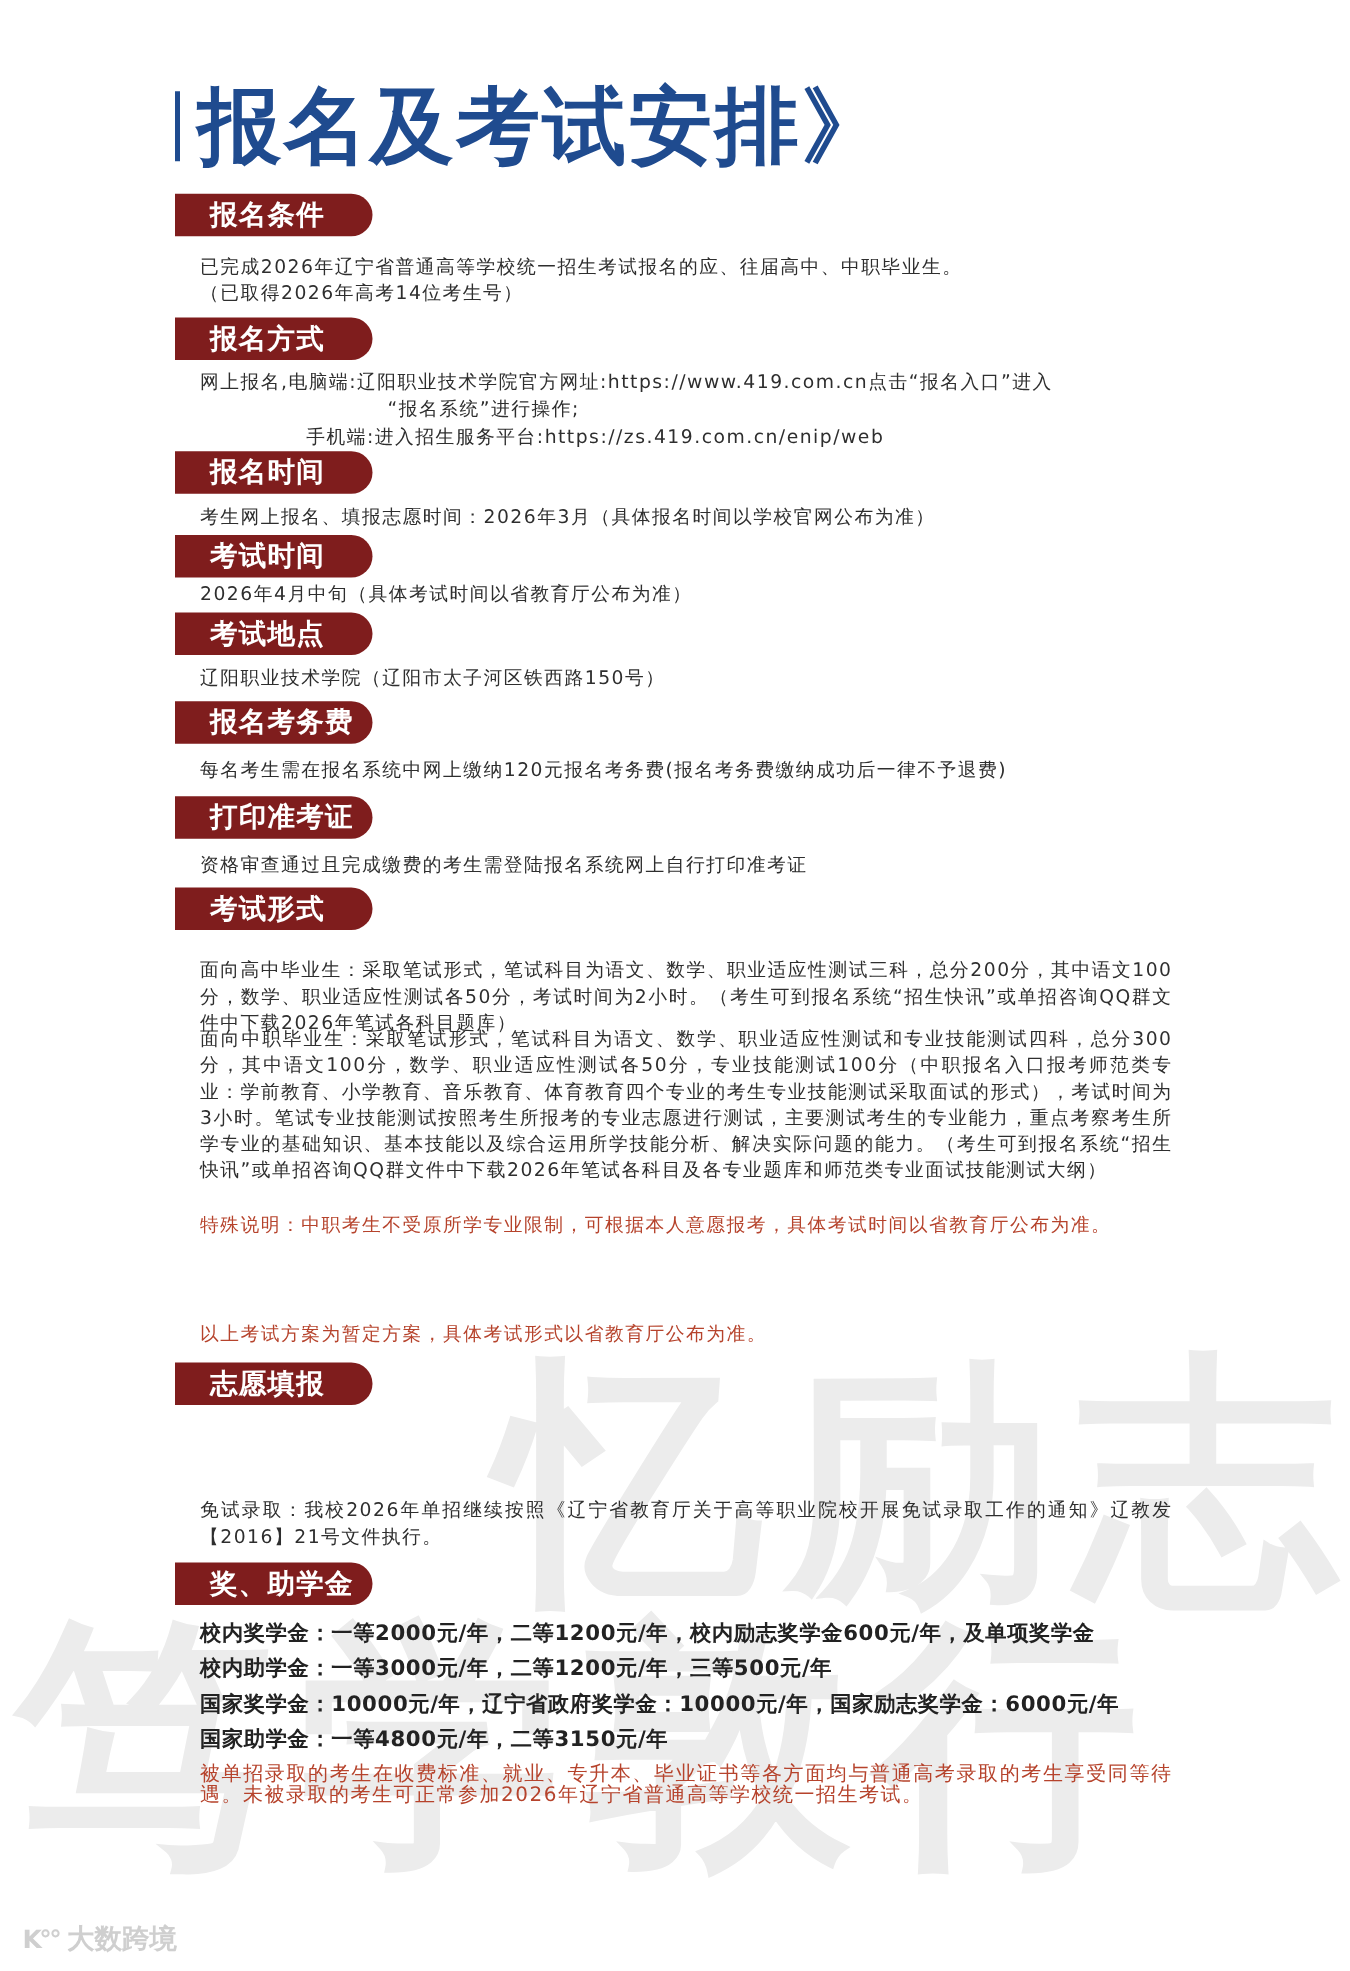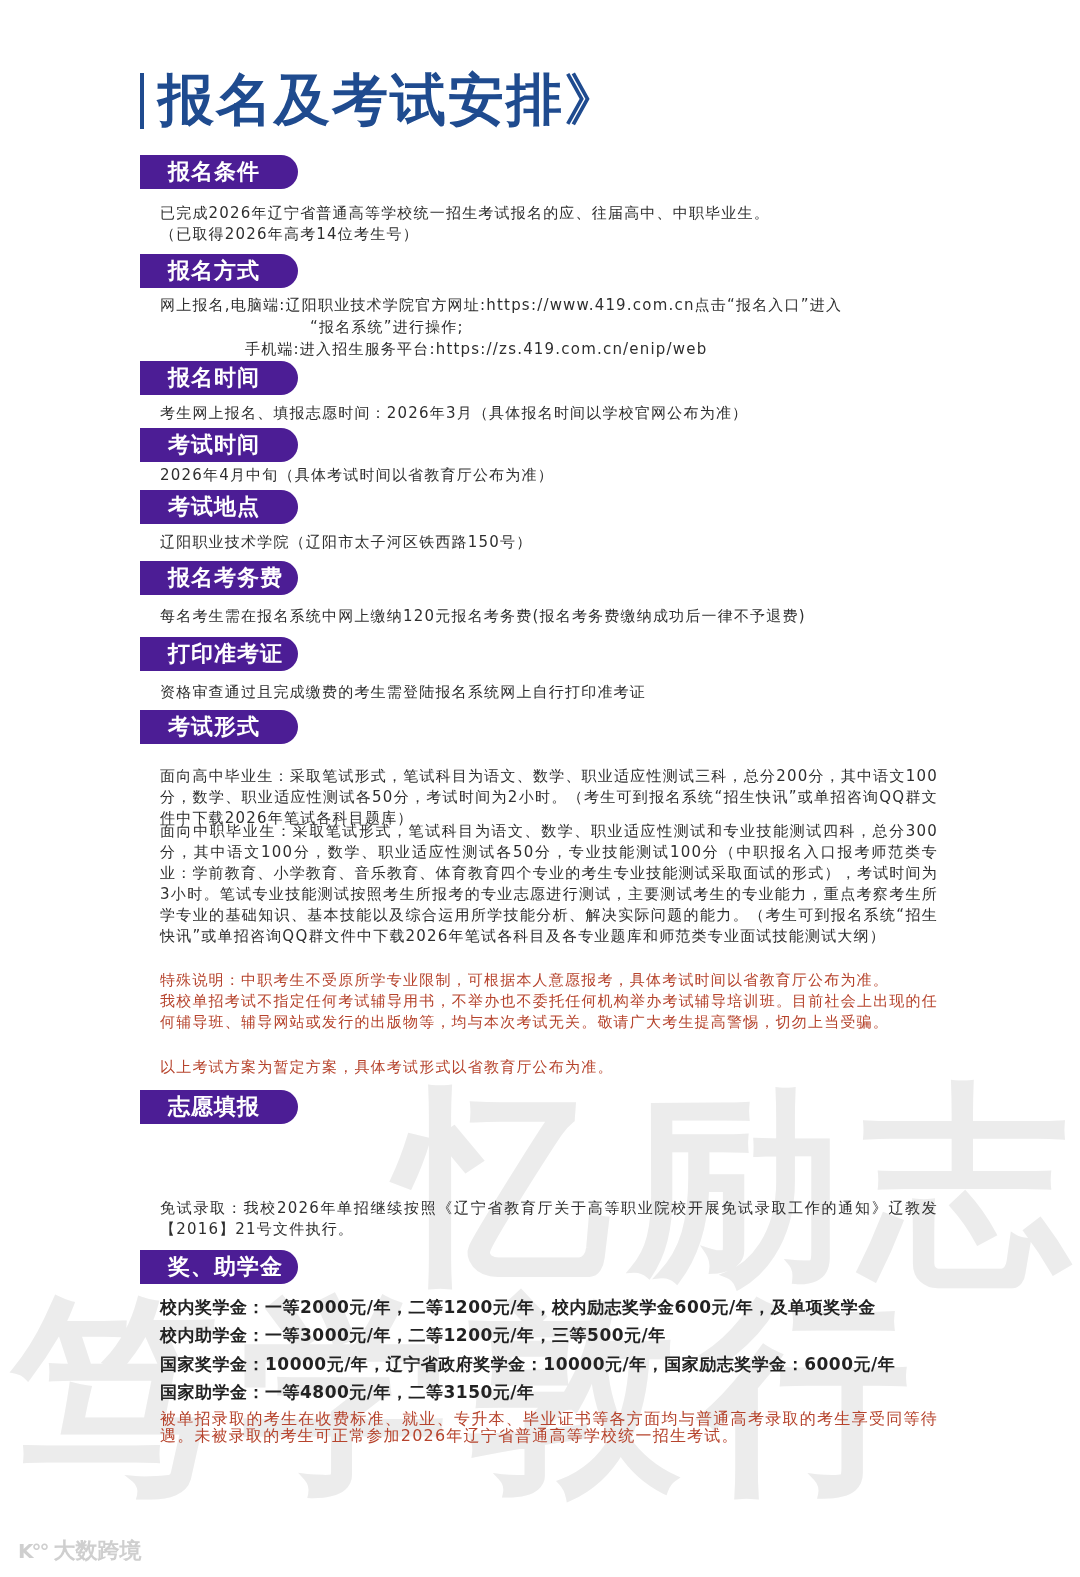--- a/index.html
+++ b/index.html
@@ -12,24 +12,24 @@
     font-size: 210px; line-height: 1; z-index: 0; pointer-events: none; letter-spacing: 20px;
   }
   .wm-top { right: -10px; top: 1080px; }
   .wm-bottom { left: 10px; top: 1290px; }
   .page { position: absolute; left: 0; top: 0; width: 1080px; height: 1577px; z-index: 1; }
   .main-title {
     position: absolute; left: 140px; top: 70px; height: 62px; display: flex; align-items: center;
   }
   .title-bar { width: 4px; height: 56px; background: #1f4b8f; margin-right: 14px; }
   .title-text {
-    font-family: Liberation Mono, monospace; font-weight: bold; font-size: 56px; color: #1f4b8f; letter-spacing: 2px;
+    font-family: Liberation Mono, monospace; font-weight: bold; font-size: 67px; color: #1f4b8f; letter-spacing: 2px;
   }
   .section-badge {
-    position: absolute; left: 140px; height: 34px; width: 158px; background: #4c1d95;
+    position: absolute; left: 140px; height: 34px; width: 158px; background: #7f1d1d;
     border-radius: 0 18px 18px 0; color: #ffffff; font-weight: bold; font-size: 22px;
     display: flex; align-items: center; padding-left: 28px; box-sizing: border-box; letter-spacing: 1px;
   }
   .txt { position: absolute; font-size: 15px; line-height: 21px; color: #2e2e2e; letter-spacing: 1.2px; }
   .red { color: #b6432c; }
   .bold { font-weight: bold; color: #222; font-size: 17px; letter-spacing: 0.5px; }
   .justify { width: 778px; text-align: justify; }
   .logo-wm {
     position: absolute; left: 18px; top: 1536px; color: #cfcfcf; font-size: 22px; font-weight: bold;
     display: flex; align-items: center; gap: 6px; z-index: 2;
@@ -70,21 +70,20 @@
   <div class="section-badge" style="top:561px">报名考务费</div>
   <div class="txt" style="left:160px; top:606px">每名考生需在报名系统中网上缴纳120元报名考务费(报名考务费缴纳成功后一律不予退费)</div>
 
   <div class="section-badge" style="top:637px">打印准考证</div>
   <div class="txt" style="left:160px; top:682px">资格审查通过且完成缴费的考生需登陆报名系统网上自行打印准考证</div>
 
   <div class="section-badge" style="top:710px">考试形式</div>
   <div class="txt justify" style="left:160px; top:766px">面向高中毕业生：采取笔试形式，笔试科目为语文、数学、职业适应性测试三科，总分200分，其中语文100分，数学、职业适应性测试各50分，考试时间为2小时。（考生可到报名系统“招生快讯”或单招咨询QQ群文件中下载2026年笔试各科目题库）</div>
   <div class="txt justify" style="left:160px; top:821px">面向中职毕业生：采取笔试形式，笔试科目为语文、数学、职业适应性测试和专业技能测试四科，总分300分，其中语文100分，数学、职业适应性测试各50分，专业技能测试100分（中职报名入口报考师范类专业：学前教育、小学教育、音乐教育、体育教育四个专业的考生专业技能测试采取面试的形式），考试时间为3小时。笔试专业技能测试按照考生所报考的专业志愿进行测试，主要测试考生的专业能力，重点考察考生所学专业的基础知识、基本技能以及综合运用所学技能分析、解决实际问题的能力。（考生可到报名系统“招生快讯”或单招咨询QQ群文件中下载2026年笔试各科目及各专业题库和师范类专业面试技能测试大纲）</div>
   <div class="txt justify red" style="left:160px; top:970px">特殊说明：中职考生不受原所学专业限制，可根据本人意愿报考，具体考试时间以省教育厅公布为准。</div>
-  <div class="txt justify red" style="left:160px; top:991px">我校单招考试不指定任何考试辅导用书，不举办也不委托任何机构举办考试辅导培训班。目前社会上出现的任何辅导班、辅导网站或发行的出版物等，均与本次考试无关。敬请广大考生提高警惕，切勿上当受骗。</div>
   <div class="txt justify red" style="left:160px; top:1057px">以上考试方案为暂定方案，具体考试形式以省教育厅公布为准。</div>
 
   <div class="section-badge" style="top:1090px">志愿填报</div>
   <div class="txt justify" style="left:160px; top:1198px">免试录取：我校2026年单招继续按照《辽宁省教育厅关于高等职业院校开展免试录取工作的通知》辽教发【2016】21号文件执行。</div>
 
   <div class="section-badge" style="top:1250px">奖、助学金</div>
   <div class="txt bold" style="left:160px; top:1297px">校内奖学金：一等2000元/年，二等1200元/年，校内励志奖学金600元/年，及单项奖学金</div>
   <div class="txt bold" style="left:160px; top:1325px">校内助学金：一等3000元/年，二等1200元/年，三等500元/年</div>
   <div class="txt bold" style="left:160px; top:1354px">国家奖学金：10000元/年，辽宁省政府奖学金：10000元/年，国家励志奖学金：6000元/年</div>
   <div class="txt bold" style="left:160px; top:1382px">国家助学金：一等4800元/年，二等3150元/年</div>

